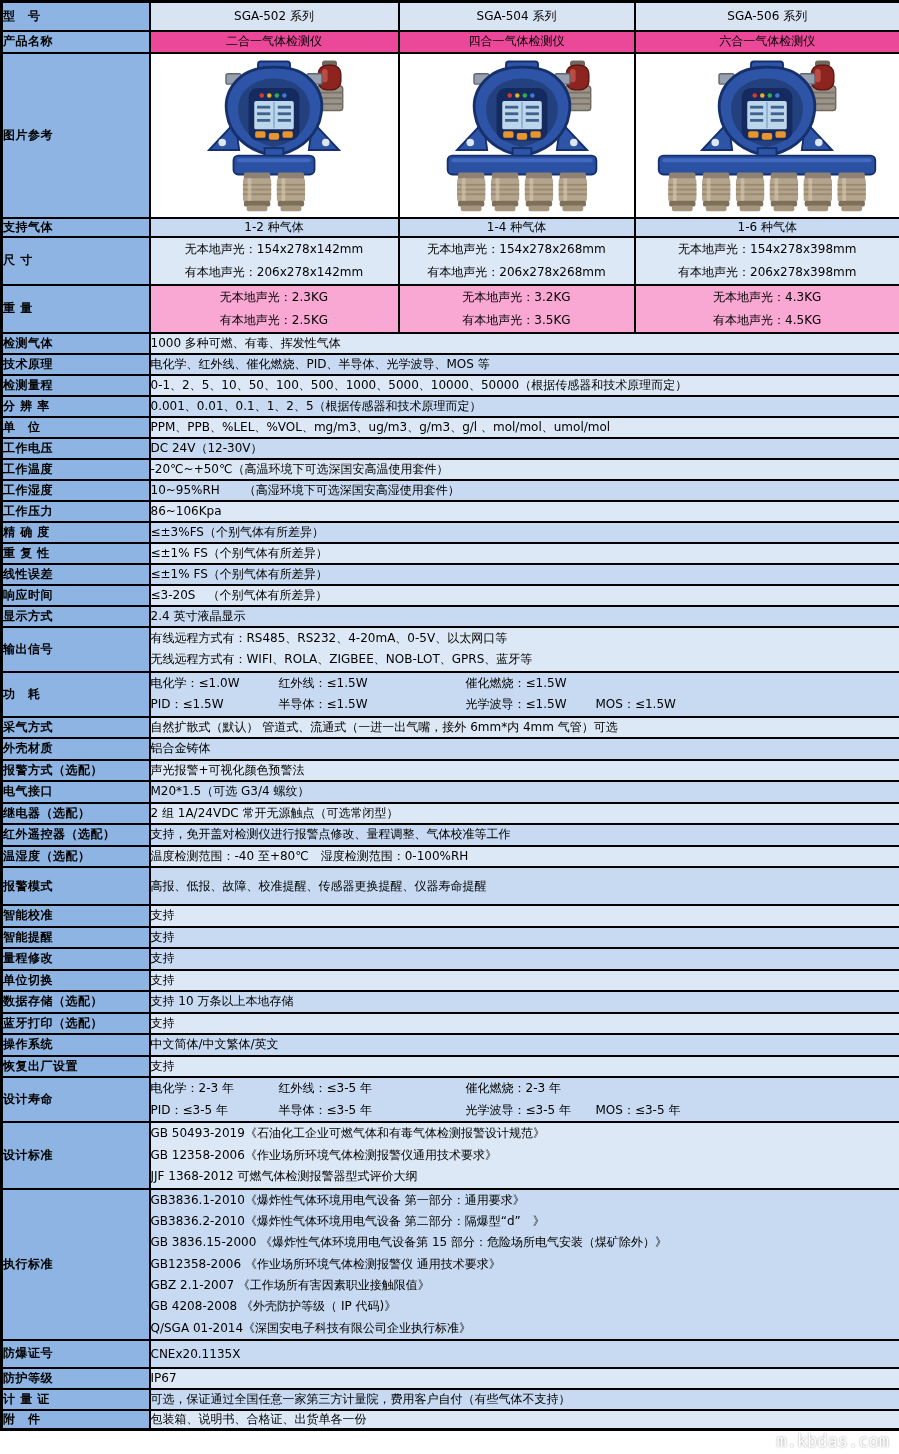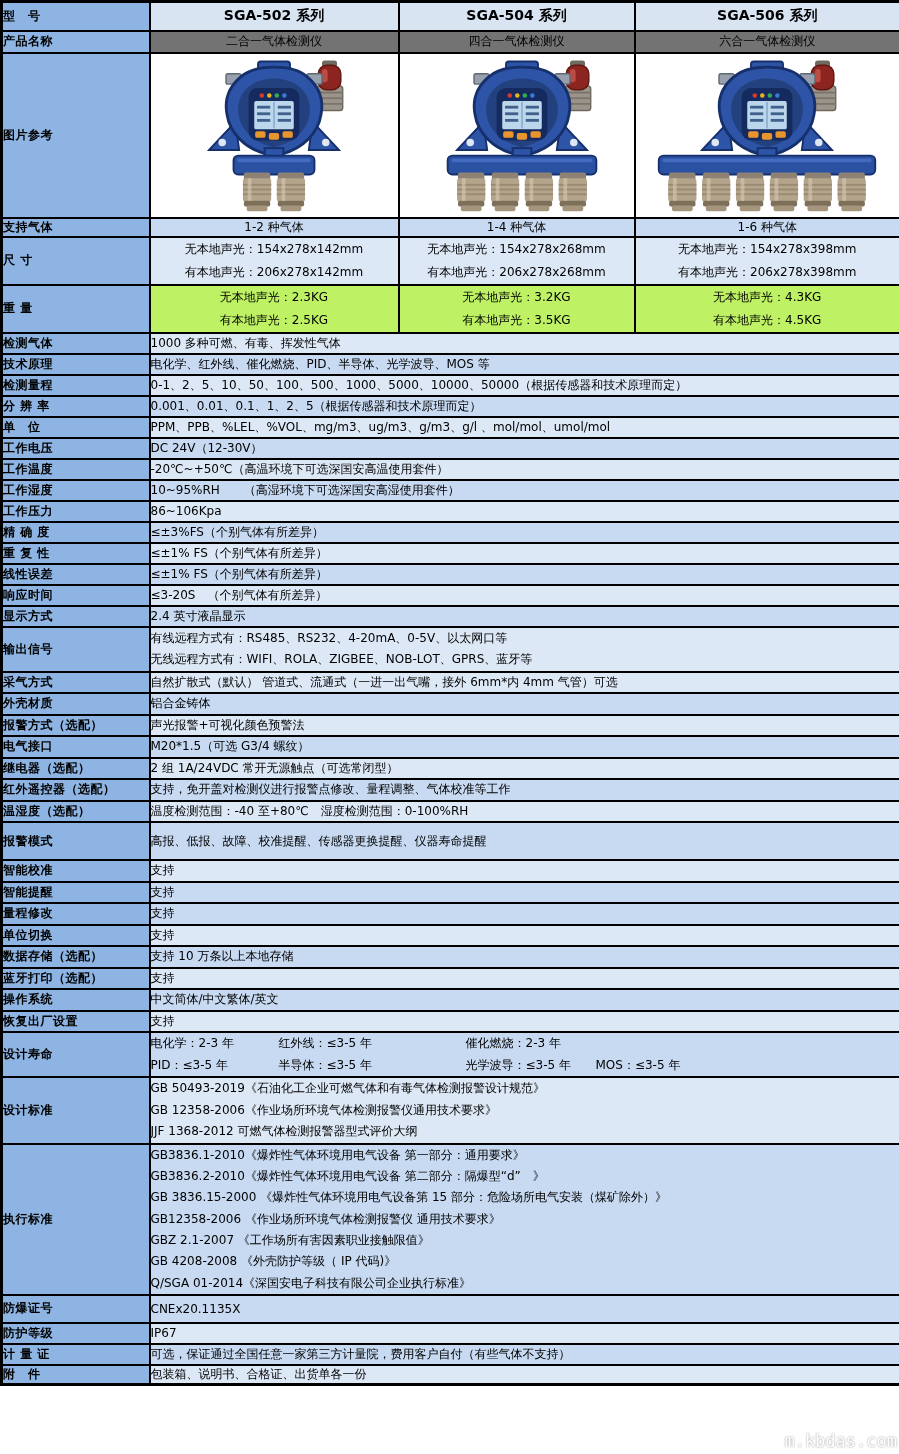--- a/index.html
+++ b/index.html
@@ -27,41 +27,41 @@
   }
   td.lbl{
     background:#8DB4E2;
     font-weight:bold;
     text-align:left;
     font-size:13px;
     letter-spacing:0.5px;
   }
   td.vc{text-align:center;}
   td.vl{text-align:left;padding-left:7px;padding-right:4px;}
-  tr.model-row td.vc{font-weight:bold;font-size:14px;}
+  tr.model-row td.vc{font-weight:normal;font-size:12px;}
   tr.model-row{background:#D9E4F3;}
-  tr.product-row{background:#737373;}
+  tr.product-row{background:#ec4899;}
   tr.image-row td.img-cell{background:#ffffff;text-align:center;vertical-align:middle;}
   tr.gas-row{background:#C7DAF2;}
   tr.size-row{background:#DDE8F6;}
-  tr.weight-row{background:#bef264;}
+  tr.weight-row{background:#f9a8d4;}
   tr.dark{background:#C7DAF2;}
   tr.light{background:#DDE8F6;}
   td.multi{vertical-align:middle;}
   td.multi div{line-height:21.5px;}
   td.lines3 div{line-height:21.6px;}
   td.lines7 div{line-height:21.3px;}
   td.two-line div{line-height:23px;}
   .seg{display:inline-block;white-space:nowrap;}
   .s0{width:128px;}
   .s1{width:187px;}
   .s2{width:130px;}
   #watermark{
     position:absolute;
-    right:2px;
+    right:10px;
     bottom:3px;
     font-size:17px;
     color:#ffffff;
     text-shadow:0 0 2px #8a8a8a;
     font-family:"DejaVu Sans Mono","Liberation Mono",monospace;
     z-index:5;
   }
 </style>
 </head>
 <body>
@@ -422,20 +422,27 @@
           <td class="lbl">显示方式</td>
           <td class="vl" colspan="3">2.4 英寸液晶显示</td>
         </tr>
         <tr class="light" style="height:43px">
           <td class="lbl">输出信号</td>
           <td class="vl multi" colspan="3">
             <div>有线远程方式有：RS485、RS232、4-20mA、0-5V、以太网口等</div>
             <div>无线远程方式有：WIFI、ROLA、ZIGBEE、NOB-LOT、GPRS、蓝牙等</div>
           </td>
         </tr>
+        <tr class="dark" style="height:43px">
+          <td class="lbl">功　耗</td>
+          <td class="vl multi" colspan="3">
+            <div class="segline"><span class="seg s0">电化学：≤1.0W</span><span class="seg s1">红外线：≤1.5W</span><span class="seg s2">催化燃烧：≤1.5W</span></div>
+            <div class="segline"><span class="seg s0">PID：≤1.5W</span><span class="seg s1">半导体：≤1.5W</span><span class="seg s2">光学波导：≤1.5W</span><span class="seg s3">MOS：≤1.5W</span></div>
+          </td>
+        </tr>
         <tr class="light" style="height:21.5px">
           <td class="lbl">采气方式</td>
           <td class="vl" colspan="3">自然扩散式（默认） 管道式、流通式（一进一出气嘴，接外 6mm*内 4mm 气管）可选</td>
         </tr>
         <tr class="dark" style="height:21.5px">
           <td class="lbl">外壳材质</td>
           <td class="vl" colspan="3">铝合金铸体</td>
         </tr>
         <tr class="light" style="height:21.5px">
           <td class="lbl">报警方式（选配）</td>

